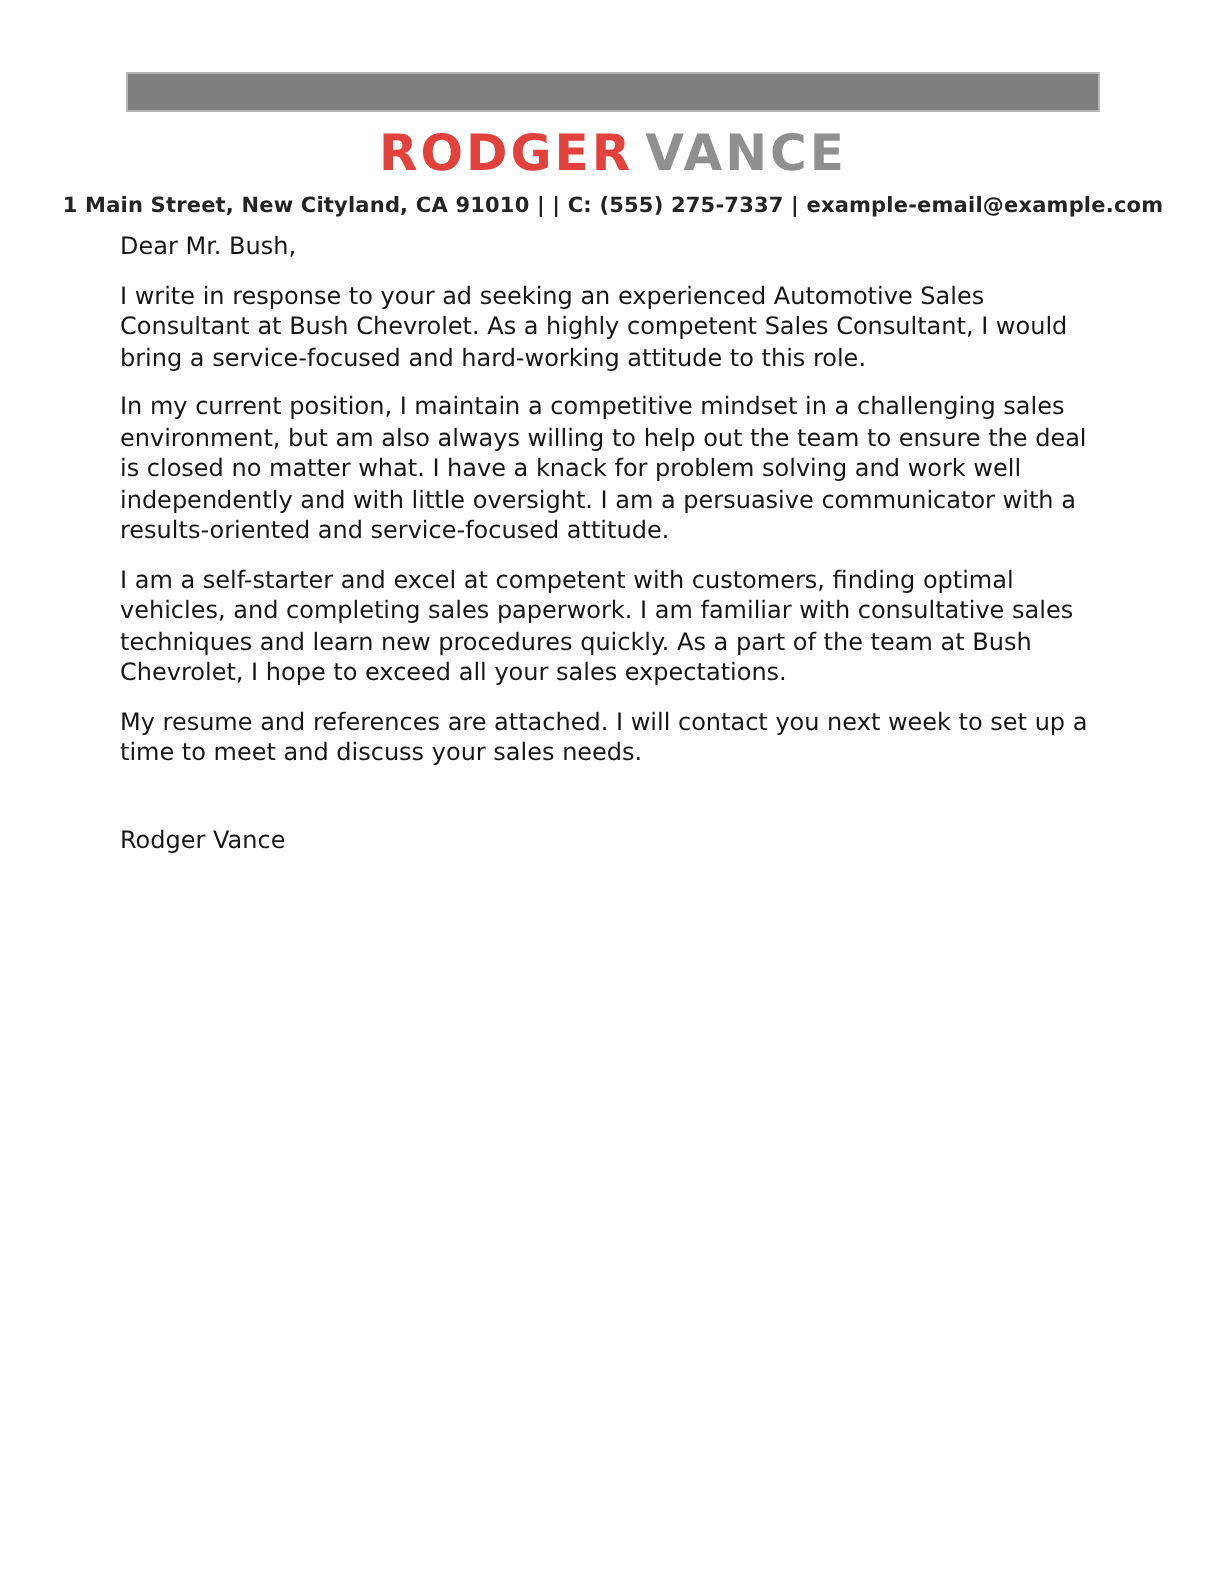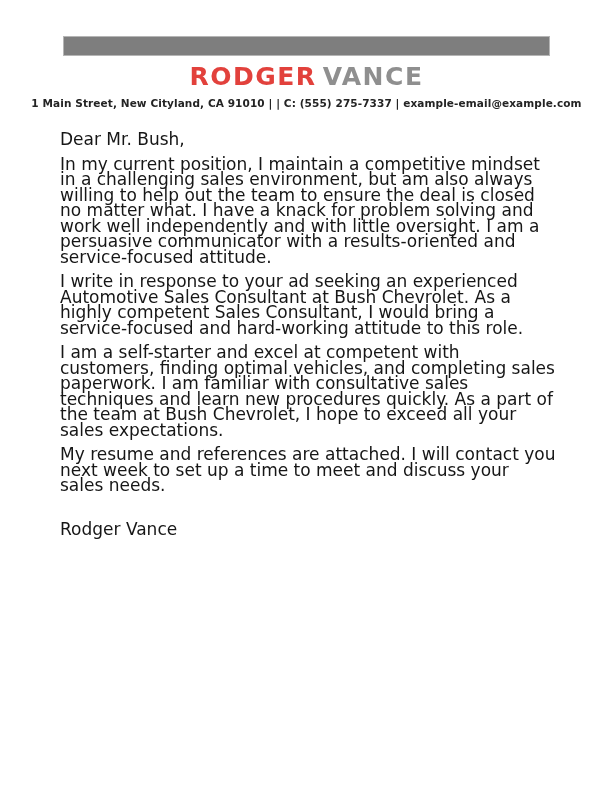--- a/index.html
+++ b/index.html
@@ -42,23 +42,23 @@
   .contact-line {
     margin-top: 5px;
     font-size: 10.5px;
     font-weight: bold;
     color: #242424;
     letter-spacing: 0.1px;
   }
   .body-text {
     position: absolute;
     left: 57px;
-    top: 132px;
+    top: 116px;
     width: 496px;
-    font-size: 17px;
+    font-size: 12px;
     line-height: 15.5px;
     color: #161616;
   }
   .body-text p { margin-bottom: 9px; }
   .greeting { margin-bottom: 9px; }
   .closing { margin-bottom: 0; }
   .signature { margin-top: 28px; }
 </style>
 </head>
 <body>
@@ -69,20 +69,20 @@
 
   <div class="header">
     <div class="name">
       <span class="first">RODGER</span><span class="last">VANCE</span>
     </div>
     <div class="contact-line">1 Main Street, New Cityland, CA 91010 | | C: (555) 275-7337 | example-email@example.com</div>
   </div>
 
   <div class="body-text">
     <p class="greeting">Dear Mr. Bush,</p>
+    <p>I write in response to your ad seeking an experienced Automotive Sales Consultant at Bush Chevrolet. As a highly competent Sales Consultant, I would bring a service-focused and hard-working attitude to this role.</p>
     <p>In my current position, I maintain a competitive mindset in a challenging sales environment, but am also always willing to help out the team to ensure the deal is closed no matter what. I have a knack for problem solving and work well independently and with little oversight. I am a persuasive communicator with a results-oriented and service-focused attitude.</p>
-    <p>I write in response to your ad seeking an experienced Automotive Sales Consultant at Bush Chevrolet. As a highly competent Sales Consultant, I would bring a service-focused and hard-working attitude to this role.</p>
     <p>I am a self-starter and excel at competent with customers, finding optimal vehicles, and completing sales paperwork. I am familiar with consultative sales techniques and learn new procedures quickly. As a part of the team at Bush Chevrolet, I hope to exceed all your sales expectations.</p>
     <p>My resume and references are attached. I will contact you next week to set up a time to meet and discuss your sales needs.</p>
     <p class="signature">Rodger Vance</p>
   </div>
 
 </div>
 
 </body></html>

